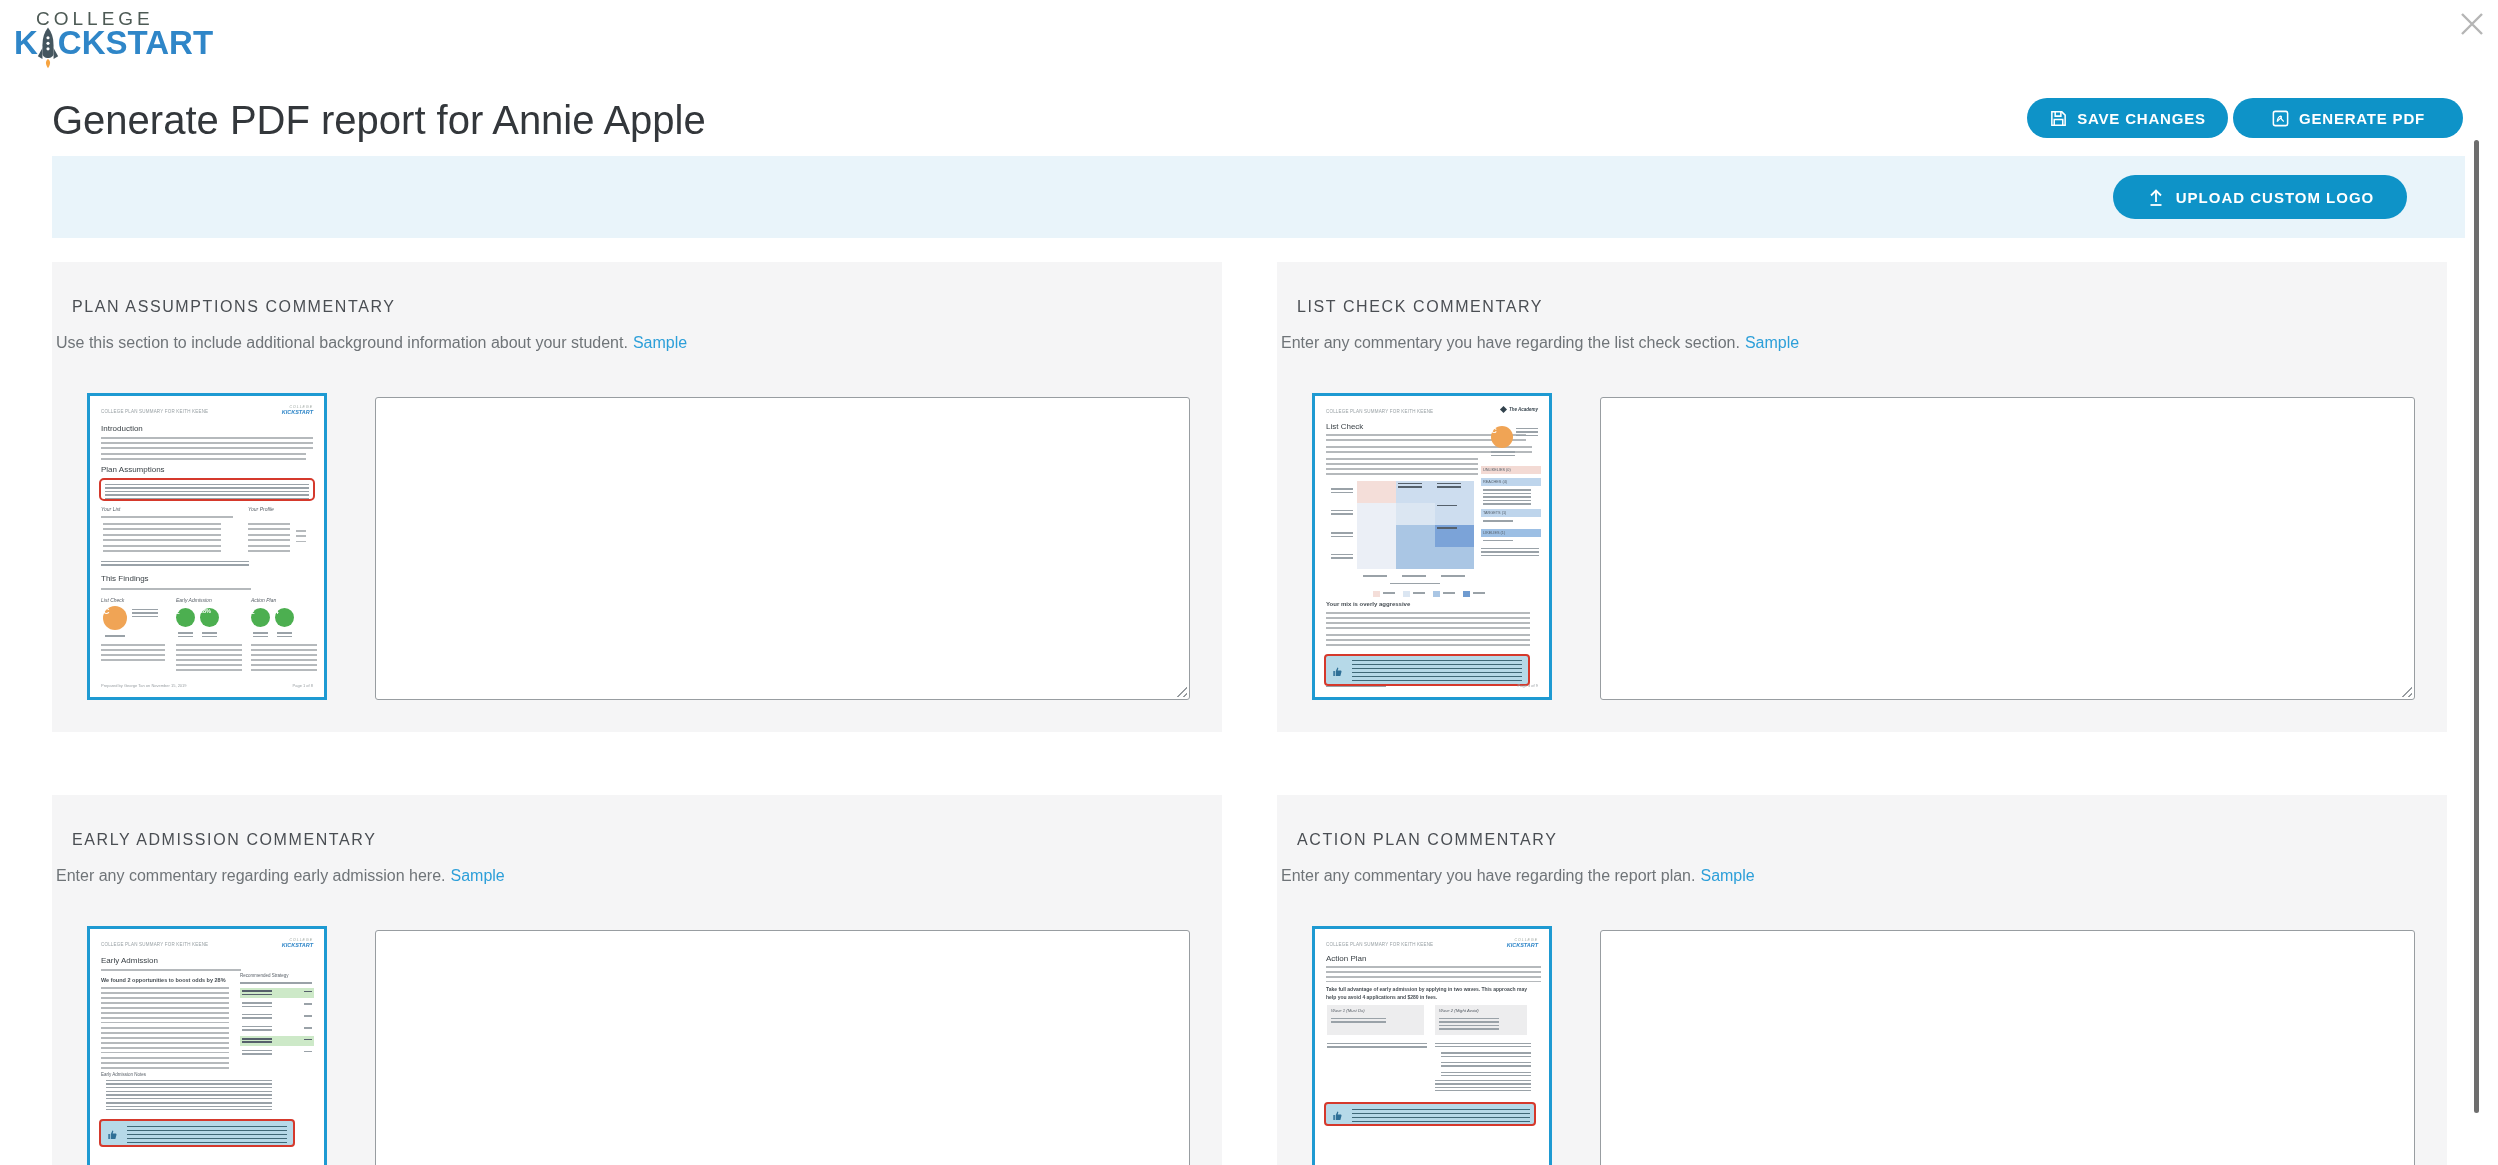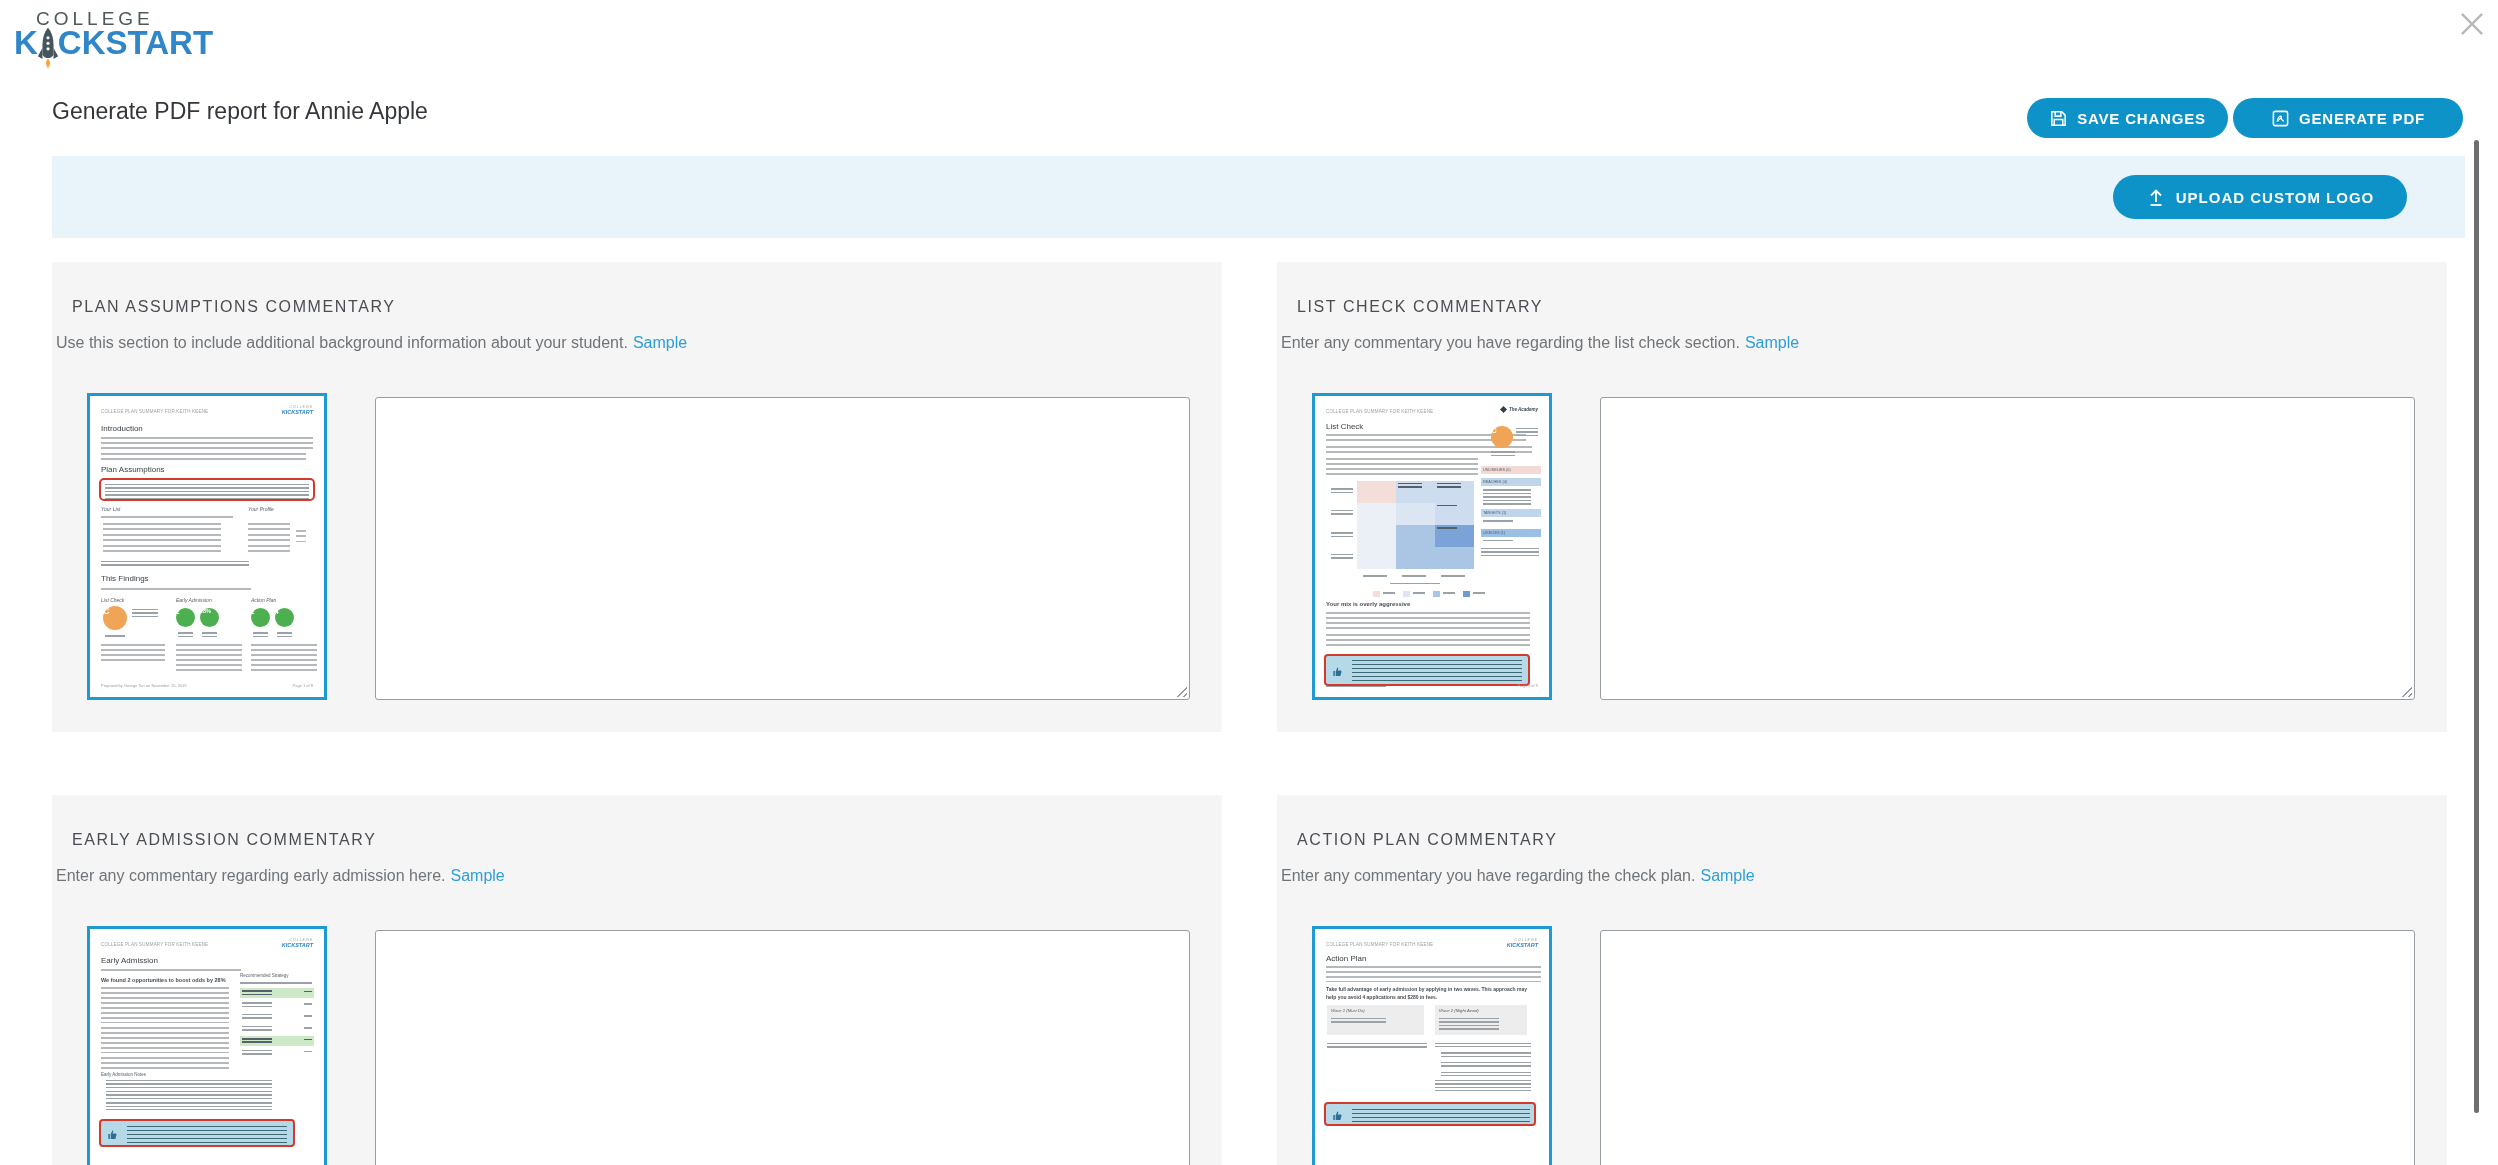--- a/index.html
+++ b/index.html
@@ -5,21 +5,21 @@
   html,body{margin:0;padding:0;width:2498px;height:1165px;overflow:hidden;background:#fff;
     font-family:"Liberation Sans",sans-serif;position:relative}
   *{box-sizing:border-box}
 
   
   #logo{position:absolute;left:8px;top:6px;width:200px;height:64px}
   #logo .l1{position:absolute;left:28px;top:2px;font-size:19px;letter-spacing:4px;color:#4d5a55}
   #logo .l2{position:absolute;left:6px;top:20px;font-size:33px;font-weight:800;color:#2f86c8;
     display:flex;align-items:flex-start;line-height:1}
   #logo .l2 svg{margin:-2px -2px 0 -2px}
-  #page-title{position:absolute;left:52px;top:98px;font-size:23px;color:#33373b;font-weight:500;margin:0}
+  #page-title{position:absolute;left:52px;top:98px;font-size:40px;color:#33373b;font-weight:500;margin:0}
   .btn{position:absolute;top:98px;height:40px;border-radius:20px;background:#0e93c8;color:#fff;
     font-size:15px;font-weight:700;letter-spacing:.8px;display:flex;align-items:center;
     justify-content:center;gap:9px;border:none;cursor:pointer;font-family:inherit}
   #btn-save{left:2027px;width:201px}
   #btn-generate{left:2233px;width:230px}
   #close-x{position:absolute;left:2452px;top:4px;width:40px;height:40px;cursor:pointer}
   #scrollbar{position:absolute;left:2474px;top:140px;width:5px;height:973px;background:#6e6e6e;border-radius:3px}
 
   
   #banner{position:absolute;left:52px;top:156px;width:2413px;height:82px;background:#e9f4fa}
@@ -331,21 +331,21 @@
   </div>
 
   <div class="tawrap">
     <textarea style=""></textarea>
 
   </div>
 </section>
 
 <section class="panel" style="left:1277px;top:795px">
   <h2>ACTION PLAN COMMENTARY</h2>
-  <p class="desc"><span style="display:inline">Enter any commentary you have regarding the check plan.</span><a href="#" class="lnk">Sample</a></p>
+  <p class="desc"><span style="display:inline">Enter any commentary you have regarding the report plan.</span><a href="#" class="lnk">Sample</a></p>
 
   <div class="thumb">
     <div class="mini">
       <span class="mh">COLLEGE PLAN SUMMARY FOR KEITH KEENE</span>
       <span class="mlogo">
           <i class="c1">COLLEGE</i>
           <i class="c2">KICKSTART</i>
         </span>
       <span class="h1m" style="left:11px;top:25px">Action Plan</span>
       <i class="tl" style="left:11px;top:37px;width:215px;height:16px"></i>

